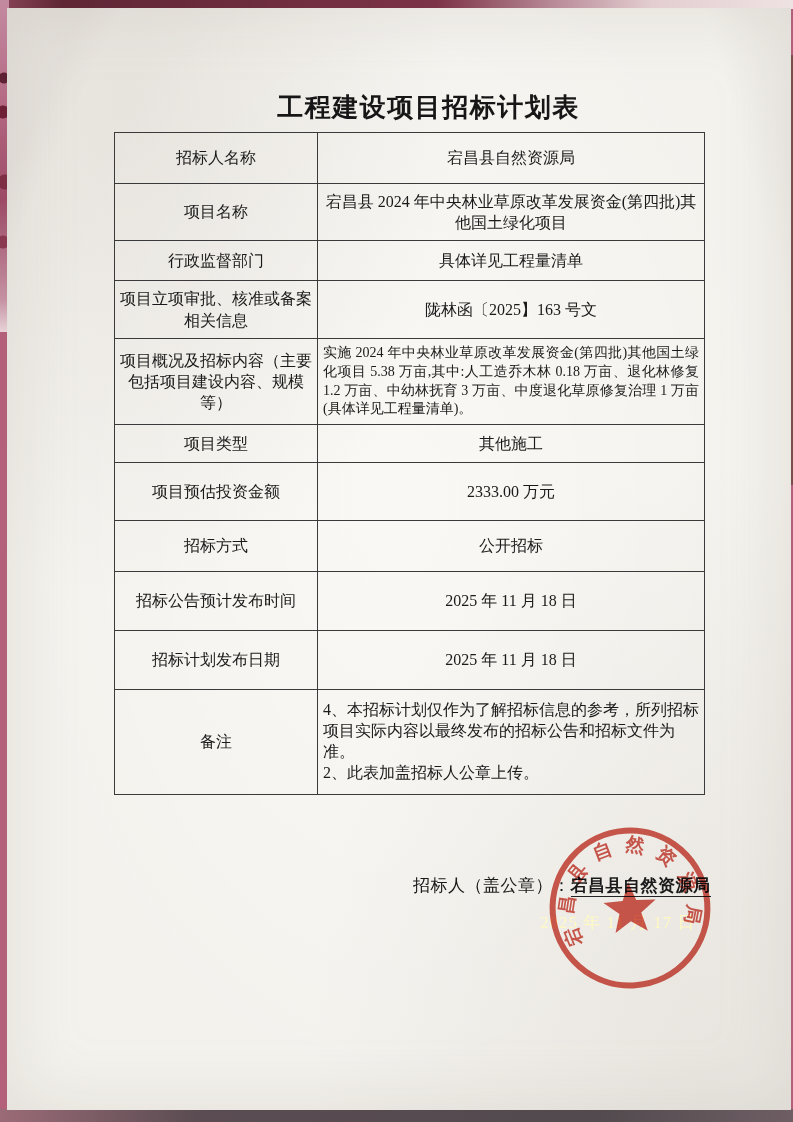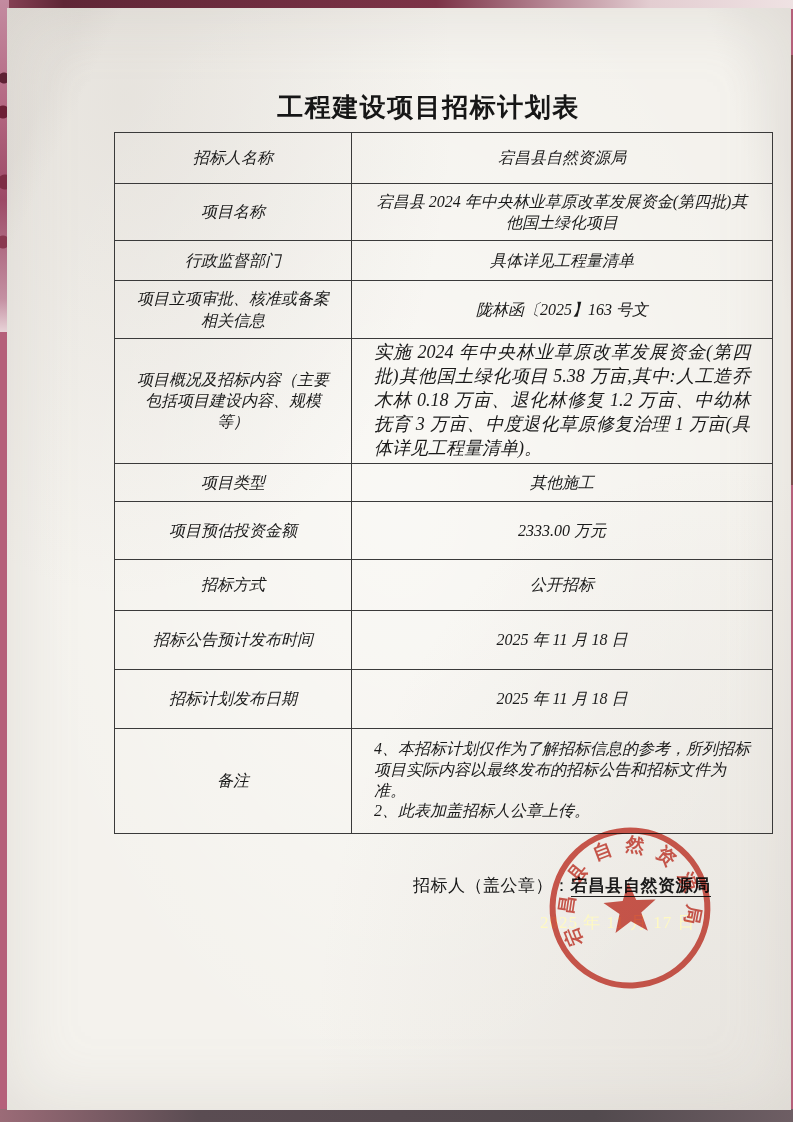--- a/index.html
+++ b/index.html
@@ -54,31 +54,30 @@
   }
   
   table.plan{
     position:absolute;left:114px;top:132px;width:568px;
     border-collapse:collapse;table-layout:fixed;
     font-size:16px;color:#1a1a1a;
   }
   table.plan td{
     border:1.6px solid #3a3a3a;
     vertical-align:middle;
-    padding:2px 22px;
+    padding:2px 5px;
     line-height:1.33;
-    font-style:italic;
   }
   td.lbl{width:192px;text-align:center;}
   td.val{width:376px;text-align:center;}
   td.val.left{text-align:justify;text-align-last:left;}
   tr.h51{height:51px} tr.h57{height:57px} tr.h40{height:40px}
   tr.h58{height:58px} tr.h86{height:86px} tr.h38{height:38px}
   tr.h39{height:39px} tr.h59{height:59px} tr.h105{height:105px}
-  .small{font-size:18px;line-height:1.32;}
+  .small{font-size:14px;line-height:1.32;}
   .remark p{margin:0;line-height:1.3;text-align:left;}
   
   .sig-line{
     position:absolute;left:413px;top:874px;
     font-size:17px;color:#191919;letter-spacing:.5px;white-space:nowrap;text-align:center;
   }
   .sig-name{font-weight:600;border-bottom:1.6px solid #222;padding-bottom:1px;}
   .sig-date{
     position:absolute;left:540px;top:911px;
     font-size:17px;color:#fef9c3;letter-spacing:1px;white-space:nowrap;

